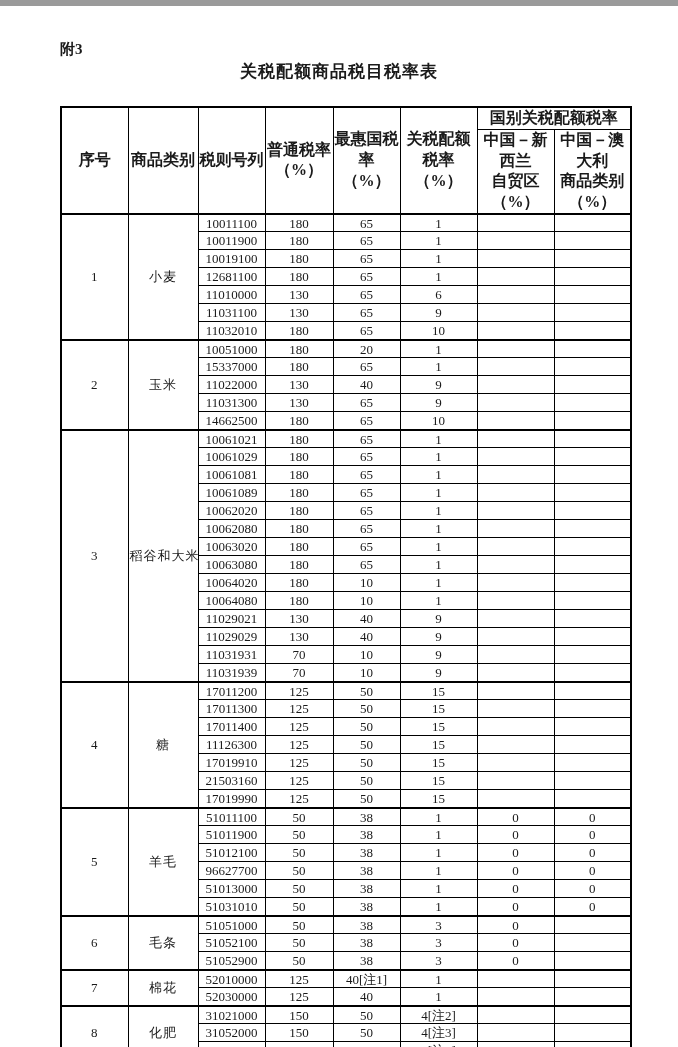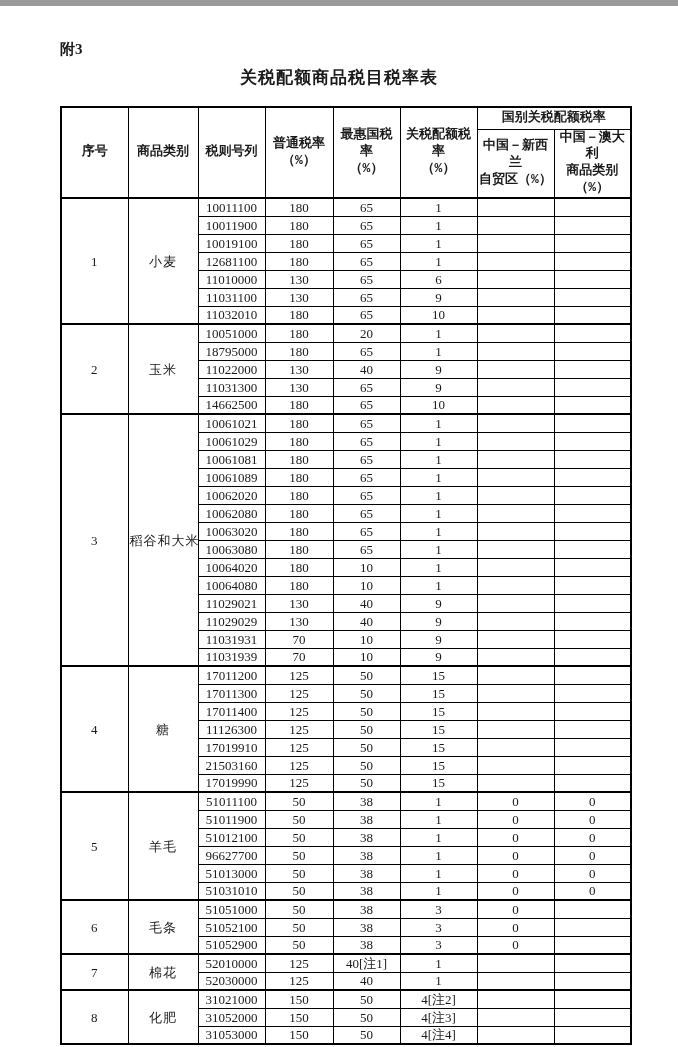--- a/index.html
+++ b/index.html
@@ -17,21 +17,21 @@
     position: absolute;
     left: 60px;
     top: 34px;
     font-size: 15px;
     font-weight: bold;
   }
   .doc-title {
     position: absolute;
     left: 0;
     right: 0;
-    top: 60px;
+    top: 54px;
     text-align: center;
     font-size: 17px;
     font-weight: bold;
     letter-spacing: 1px;
   }
   table.tariff {
     position: absolute;
     left: 60px;
     top: 100px;
     width: 570px;
@@ -40,25 +40,24 @@
     border: 2px solid #000;
   }
   table.tariff th, table.tariff td {
     border: 1px solid #000;
     padding: 0 1px;
     text-align: center;
     vertical-align: middle;
     overflow: hidden;
   }
   thead th {
-    font-size: 13px;
+    font-size: 16px;
     font-weight: bold;
     white-space: pre-line;
     line-height: 1.3;
-    font-family: Liberation Mono, monospace;
   }
   thead tr.hdr-band-top { height: 22px; }
   thead tr.hdr-band-sub { height: 43px; }
   tbody tr { height: 18px; }
   tbody td {
     font-size: 13px;
     line-height: 1;
     white-space: nowrap;
   }
   tbody td.cjk { font-size: 13px; letter-spacing: 1px; }
@@ -167,21 +166,21 @@
           <td rowspan="5" class="cjk">2</td>
           <td rowspan="5" class="cjk">玉米</td>
           <td>10051000</td>
           <td>180</td>
           <td>20</td>
           <td>1</td>
           <td></td>
           <td></td>
         </tr>
         <tr>
-          <td>18795000</td>
+          <td>15337000</td>
           <td>180</td>
           <td>65</td>
           <td>1</td>
           <td></td>
           <td></td>
         </tr>
         <tr>
           <td>11022000</td>
           <td>130</td>
           <td>40</td>

